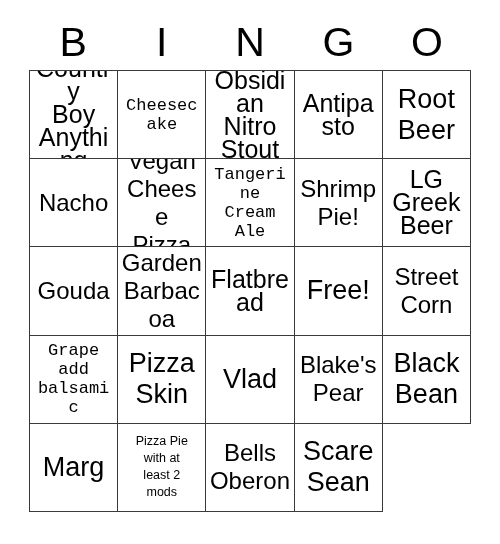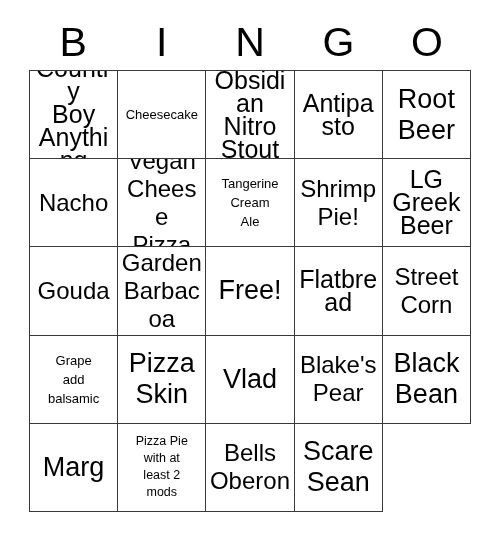--- a/index.html
+++ b/index.html
@@ -70,21 +70,21 @@
     width: 100%;
     color: #000000;
     font-weight: 400;
     white-space: pre-line;
     word-break: break-word;
   }
   
   .sz-xl .cell-text { font-size: 27px; line-height: 31px; }
   .sz-lg .cell-text { font-size: 24px; line-height: 28px; }
   .sz-md .cell-text { font-size: 25px; line-height: 23px; }
-  .sz-sm .cell-text { font-size: 13px; line-height: 19px; }
+  .sz-sm .cell-text { font-size: 17px; line-height: 19px; font-family: Liberation Mono, monospace; }
   .sz-xs .cell-text { font-size: 12.5px; line-height: 17px; }
 </style>
 </head>
 <body>
 
 <div class="card">
 
   <div class="header-row">
     <div class="header-cell">B</div>
     <div class="header-cell">I</div>
@@ -136,25 +136,25 @@
 Greek
 Beer</span>
       </div>
       <div class="cell sz-lg">
         <span class="cell-text">Gouda</span>
       </div>
       <div class="cell sz-lg">
         <span class="cell-text">Garden
 Barbacoa</span>
       </div>
+      <div class="cell sz-md">
+        <span class="cell-text">Flatbread</span>
+      </div>
       <div class="cell sz-xl">
         <span class="cell-text">Free!</span>
-      </div>
-      <div class="cell sz-md">
-        <span class="cell-text">Flatbread</span>
       </div>
       <div class="cell sz-lg">
         <span class="cell-text">Street
 Corn</span>
       </div>
       <div class="cell sz-sm">
         <span class="cell-text">Grape
 add
 balsamic</span>
       </div>

